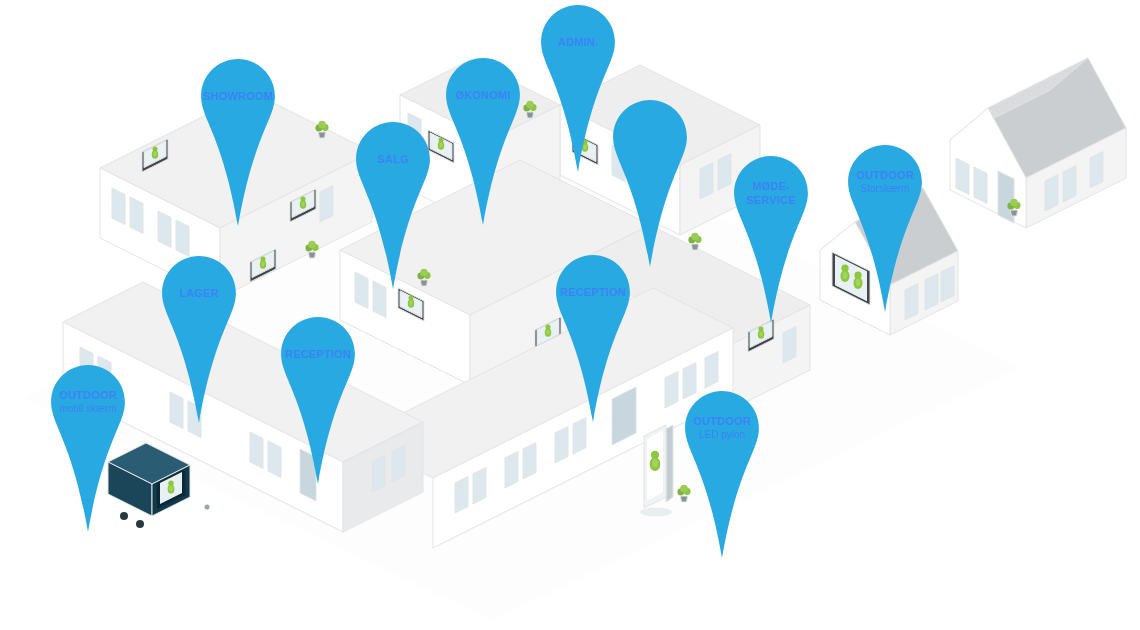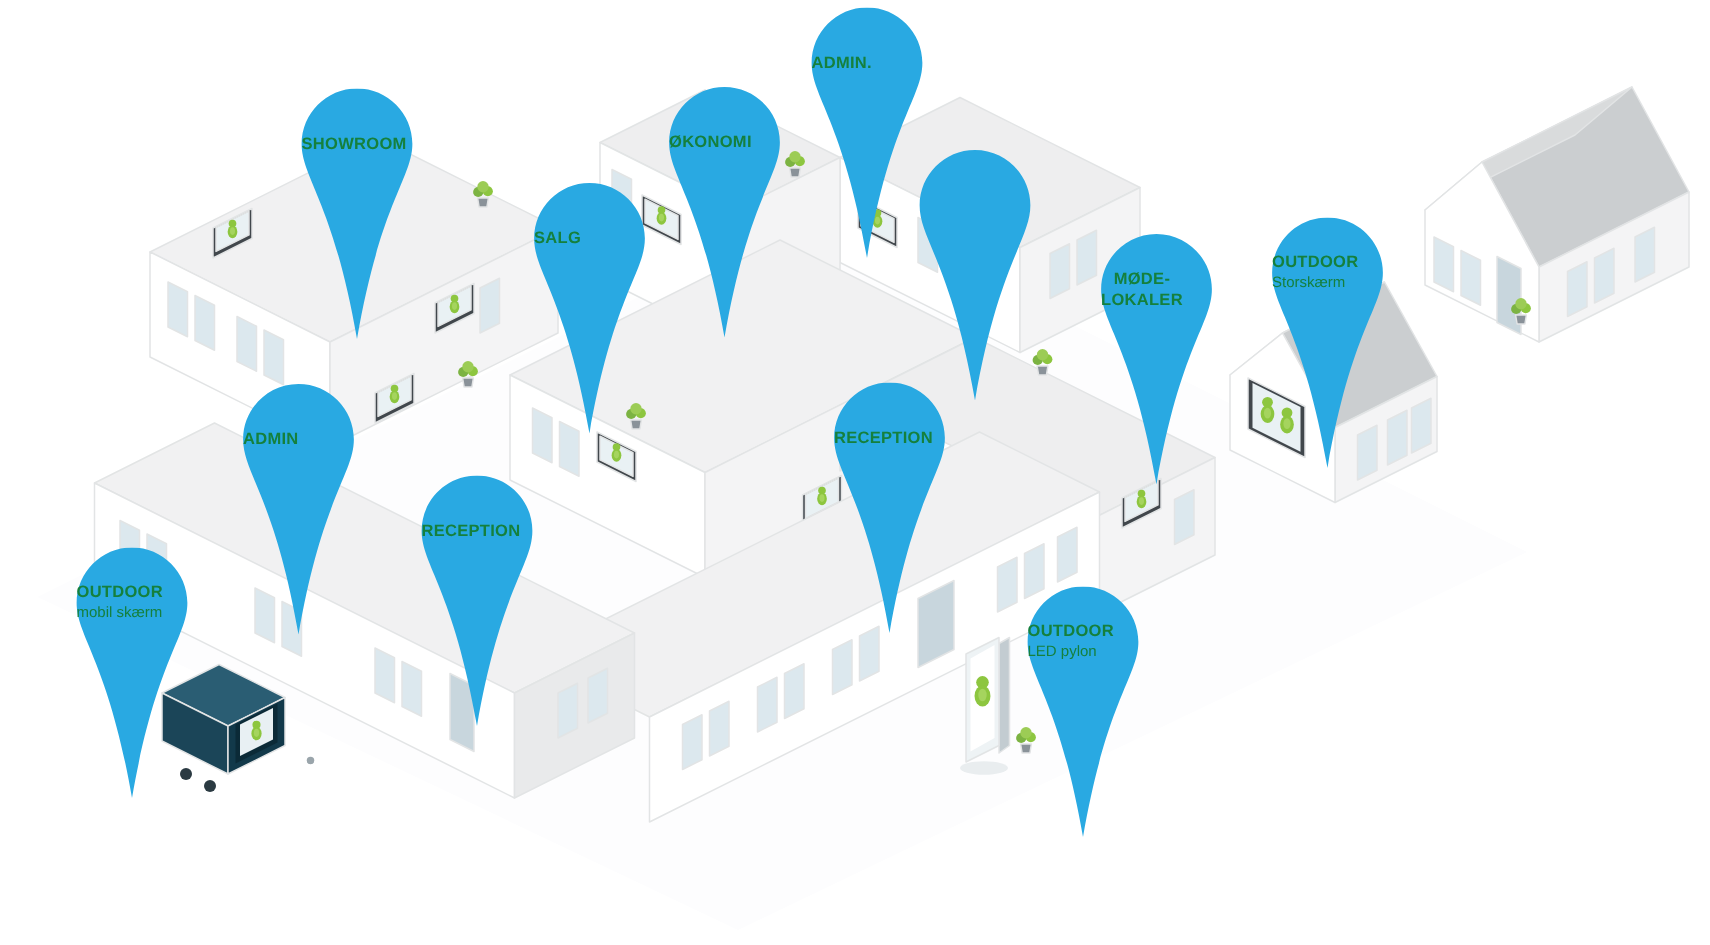--- a/index.html
+++ b/index.html
@@ -5,21 +5,21 @@
   html,body{margin:0;padding:0;background:#ffffff;}
   .stage{position:relative;width:1140px;height:630px;overflow:hidden;
          font-family:"Liberation Sans",sans-serif;background:#ffffff;}
   .scene{position:absolute;left:0;top:0;width:1140px;height:630px;}
   .scene polygon{stroke:#e2e4e5;stroke-width:1;stroke-linejoin:round;}
   .scene .noline{stroke:none;}
   .pin{position:absolute;width:88px;height:167px;transform:translate(-50%,-37px);cursor:pointer;z-index:5;}
   .pin-glyph{display:block;width:100%;height:100%;}
   .pin-glyph path{fill:var(--pin-color,#29a9e2);}
   .pin-text{position:absolute;top:0;left:0;right:0;height:74px;display:flex;flex-direction:column;
-            align-items:flex-start;justify-content:center;color:#15803d;text-align:center;padding:0 7px;pointer-events:none;}
+            align-items:center;justify-content:center;color:#3b82f6;text-align:center;padding:0 7px;pointer-events:none;}
   .pin-label{font-weight:bold;font-size:11px;line-height:1.3;white-space:pre-line;letter-spacing:.2px;}
   .pin-sublabel{font-weight:normal;font-size:10px;line-height:1.35;}
   .pin--small .pin-label{font-size:9.5px;}
 </style>
 </head>
 <body>
 
 <div class="stage">
 
 <svg class="scene" viewBox="0 0 1140 630" aria-hidden="true">
@@ -248,42 +248,42 @@
         <path d="M50 0C26.8 0 8 18.8 8 42c0 26 24 44 42 148 18-104 42-122 42-148C92 18.8 73.2 0 50 0Z"></path>
       </svg>
   </div>
 
   <div class="pin" style="left:771px;top:193px;">
     <svg class="pin-glyph" viewBox="0 0 100 190">
         <path d="M50 0C26.8 0 8 18.8 8 42c0 26 24 44 42 148 18-104 42-122 42-148C92 18.8 73.2 0 50 0Z"></path>
       </svg>
     <div class="pin-text">
       <div class="pin-label">MØDE-
-LOKALER</div>
+SERVICE</div>
       <div class="pin-sublabel"></div>
     </div>
   </div>
 
   <div class="pin" style="left:885px;top:182px;">
     <svg class="pin-glyph" viewBox="0 0 100 190">
         <path d="M50 0C26.8 0 8 18.8 8 42c0 26 24 44 42 148 18-104 42-122 42-148C92 18.8 73.2 0 50 0Z"></path>
       </svg>
     <div class="pin-text">
       <div class="pin-label">OUTDOOR</div>
       <div class="pin-sublabel">Storskærm</div>
     </div>
   </div>
 
 
   <div class="pin" style="left:199px;top:293px;">
     <svg class="pin-glyph" viewBox="0 0 100 190">
         <path d="M50 0C26.8 0 8 18.8 8 42c0 26 24 44 42 148 18-104 42-122 42-148C92 18.8 73.2 0 50 0Z"></path>
       </svg>
     <div class="pin-text">
-      <div class="pin-label">ADMIN</div>
+      <div class="pin-label">LAGER</div>
       <div class="pin-sublabel"></div>
     </div>
   </div>
 
 
   <div class="pin" style="left:593px;top:292px;">
     <svg class="pin-glyph" viewBox="0 0 100 190">
         <path d="M50 0C26.8 0 8 18.8 8 42c0 26 24 44 42 148 18-104 42-122 42-148C92 18.8 73.2 0 50 0Z"></path>
       </svg>
     <div class="pin-text">

